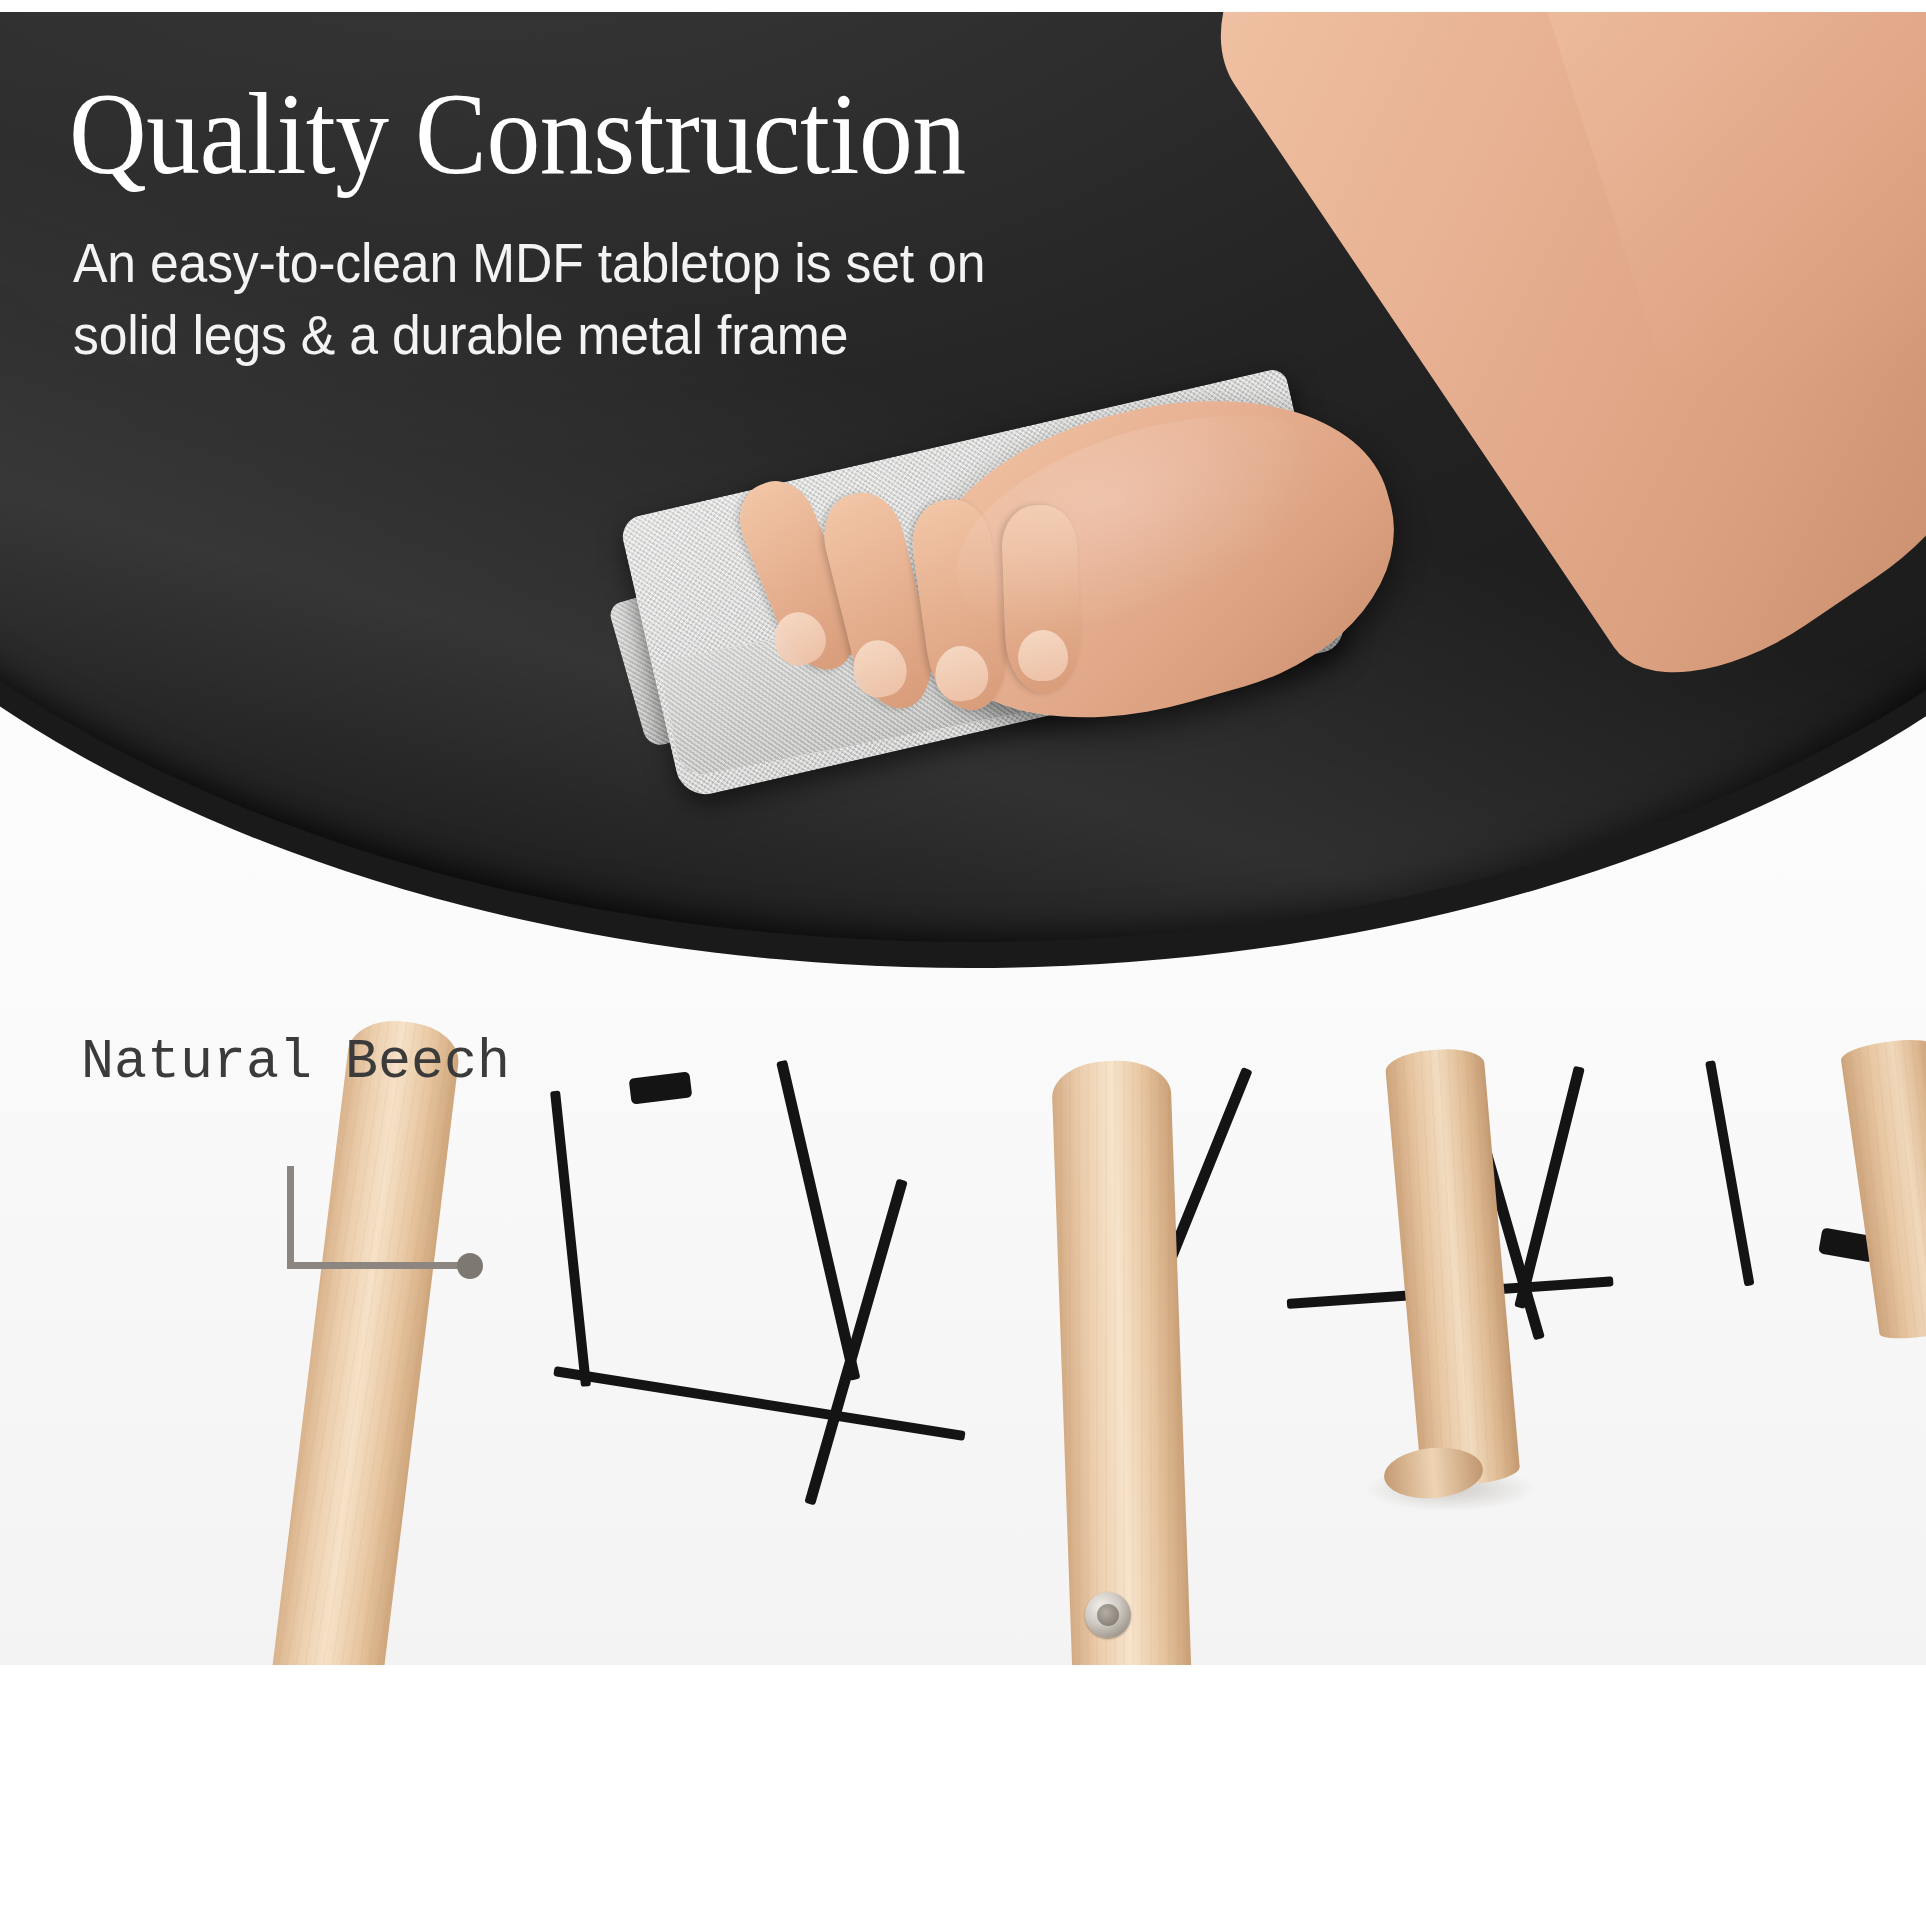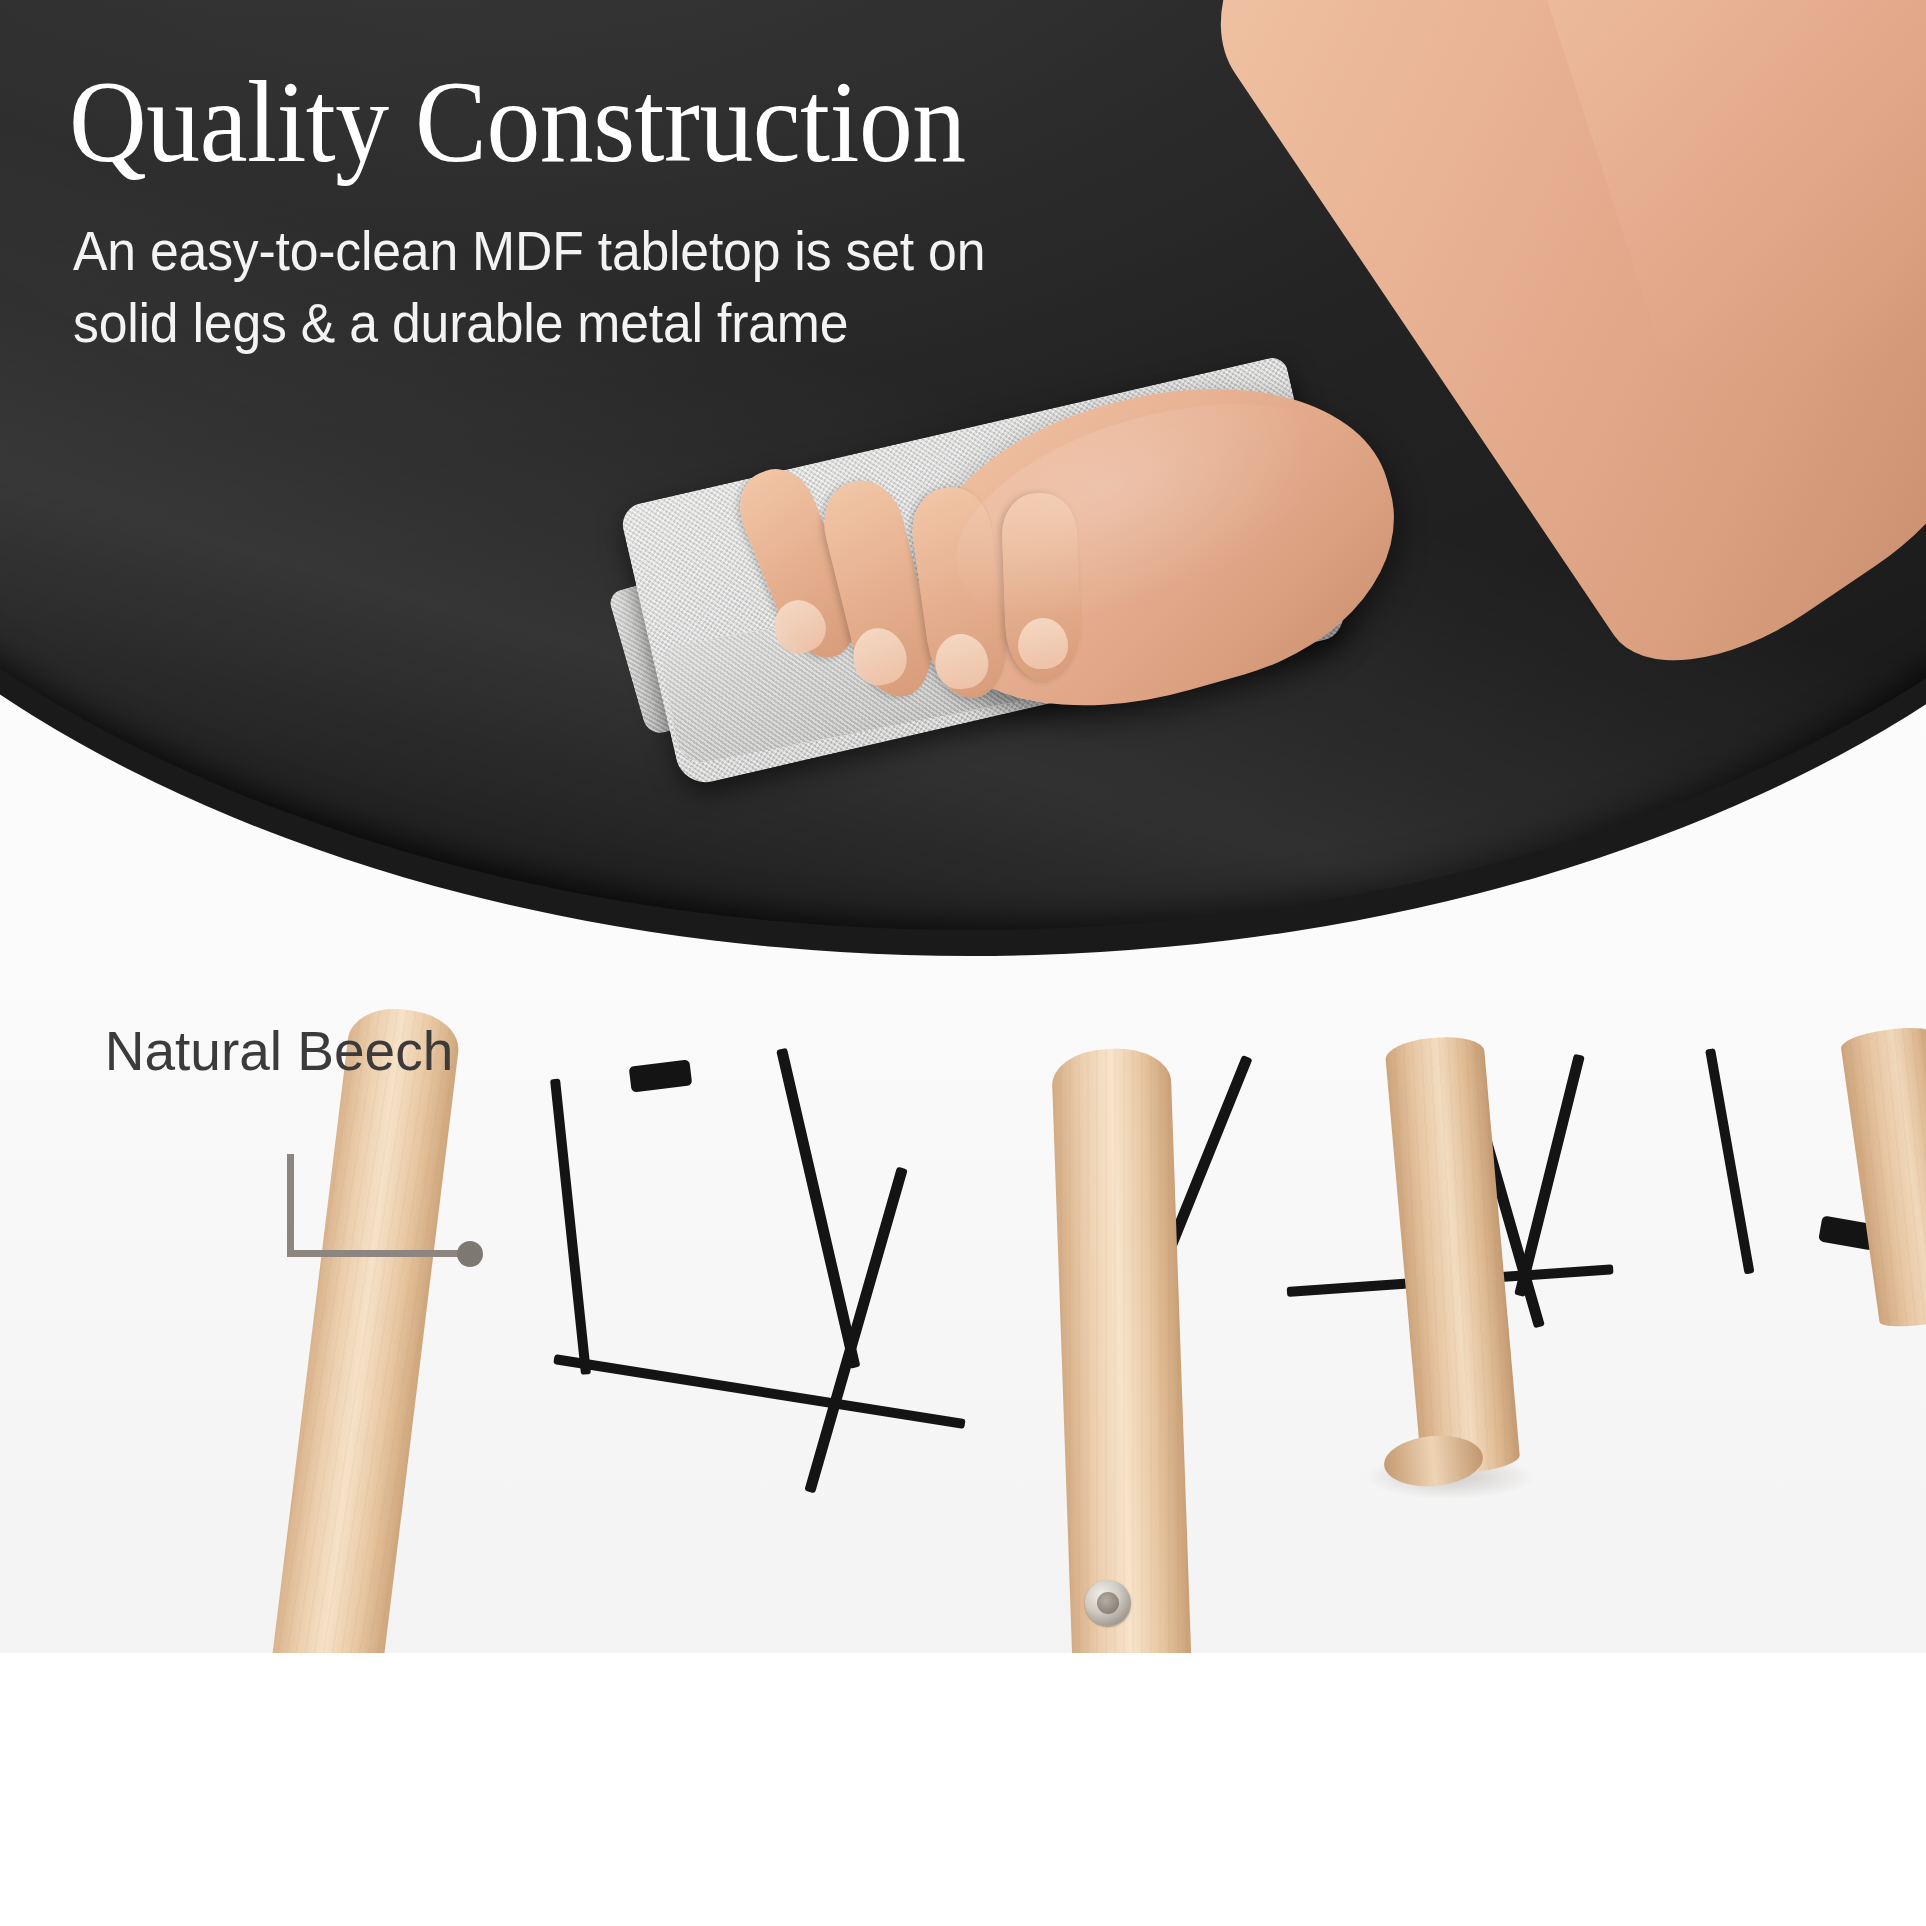--- a/index.html
+++ b/index.html
@@ -7,20 +7,21 @@
     padding: 0;
     background: #ffffff;
   }
   #stage {
     position: relative;
     width: 1927px;
     height: 1653px;
     overflow: hidden;
     background: #d946ef;
     font-family: "Liberation Sans", sans-serif;
+    margin-top: 12px;
   }
 
   
   .bg {
     position: absolute;
     inset: 0;
     background: linear-gradient(180deg, #ffffff 0%, #fbfbfb 55%, #f3f3f3 100%);
   }
 
   
@@ -201,21 +202,21 @@
   }
   .subhead div { white-space: nowrap; }
 
   .callout-label {
     position: absolute;
     left: 81px;
     top: 1018px;
     width: 396px;
     text-align: center;
     color: #3b3b3b;
-    font-family: Liberation Sans, sans-serif;
+    font-family: Liberation Mono, monospace;
     font-size: 55px;
     line-height: 1.20;
   }
   .callout-label div { white-space: nowrap; }
 
   .leader {
     position: absolute;
     background: #8d8680;
   }
   .leader-dot {

